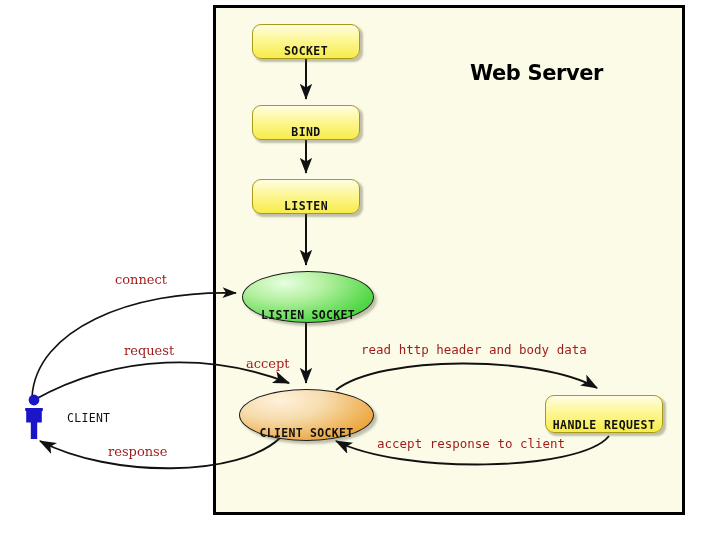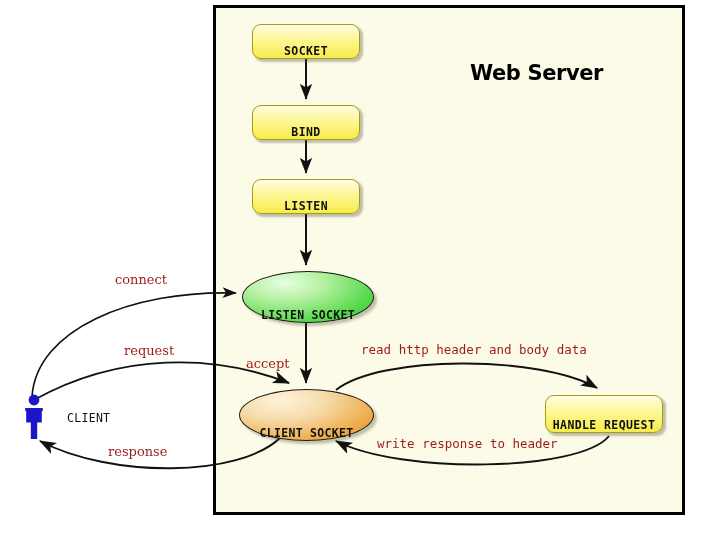--- a/index.html
+++ b/index.html
@@ -214,15 +214,15 @@
     <path d="M4.2,14 L19.8,14 L19.8,28.5 L15.2,28.5 L15.2,45 L8.8,45 L8.8,28.5 L4.2,28.5 Z" fill="#1a16c8"></path>
     <rect x="3.2" y="14" width="17.6" height="3" fill="#1a16c8"></rect>
   </svg>
   <div class="client-label">CLIENT</div>
 
   <div class="edge-label serif" id="lbl-connect">connect</div>
   <div class="edge-label serif" id="lbl-request">request</div>
   <div class="edge-label serif" id="lbl-response">response</div>
   <div class="edge-label serif" id="lbl-accept">accept</div>
   <div class="edge-label mono" id="lbl-read">read http header and body data</div>
-  <div class="edge-label mono" id="lbl-write">write response to header</div>
+  <div class="edge-label mono" id="lbl-write">accept response to client</div>
 
 </div>
 
 </body></html>

